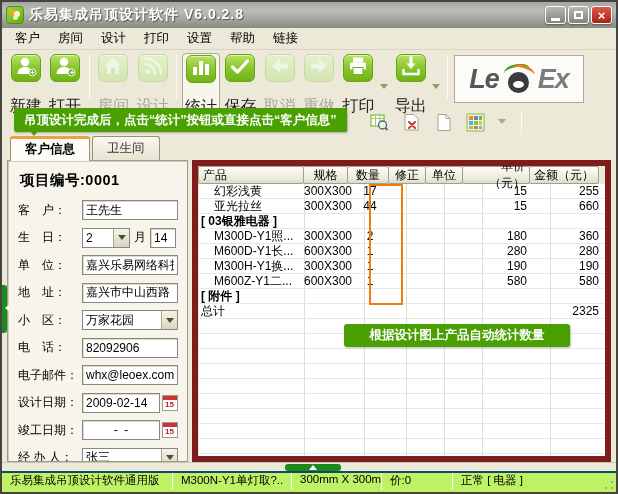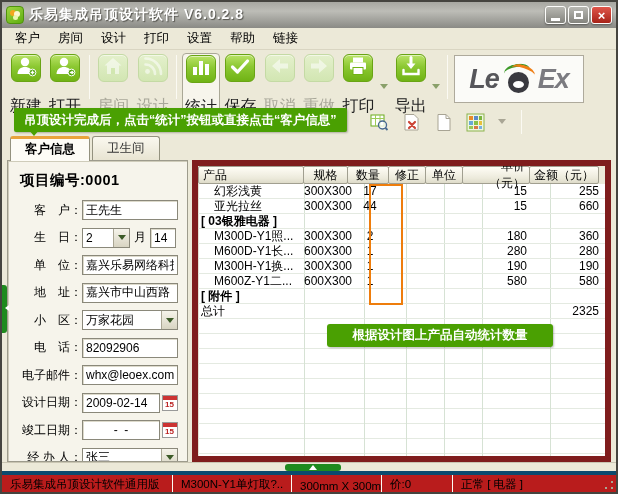--- a/index.html
+++ b/index.html
@@ -61,21 +61,21 @@
   .tab{font-size:12.5px;padding:3px 14px;border:1px solid #94927f;border-bottom:none;border-radius:3px 3px 0 0;margin-right:2px;cursor:default;}
   .tab.active{background:#fdfcf6;border-top:3px solid #e8a33d;font-weight:bold;padding-top:2px;position:relative;top:1px;}
   .tab.inactive{background:linear-gradient(180deg,#faf8ef,#e8e4d2);color:#333;height:24px;}
 
   
   .content{height:302px;flex:0 0 auto;display:flex;padding:0 5px;gap:4px;position:relative;z-index:1;}
   .panel{background:#f6f4eb;border:1px solid #9d9b8c;box-shadow:inset 1px 1px 0 #cfccba;}
   .leftpanel{width:181px;flex:0 0 auto;padding:6px 0 0 10px;overflow:hidden;}
   .projno{font-size:14.5px;font-weight:bold;margin:4px 0 10px 2px;letter-spacing:0.5px;}
   .frow{display:flex;align-items:center;height:20px;margin-bottom:7.5px;}
-  .flabel{width:64px;font-size:12px;color:#000;flex:0 0 auto;white-space:nowrap;text-align:right;}
+  .flabel{width:64px;font-size:12px;color:#000;flex:0 0 auto;white-space:nowrap;}
   .tin{height:20px;border:1px solid #8a887a;box-shadow:inset 1px 1px 0 #dddacb;background:#fff;font-size:12px;padding:0 3px;width:96px;}
   .tin.sm{width:26px;}
   .sel{height:20px;border:1px solid #8a887a;background:#fff;display:flex;align-items:center;font-size:12px;position:relative;}
   .sel .sv{flex:1;padding-left:3px;white-space:nowrap;overflow:hidden;}
   .selbtn{width:16px;height:18px;background:linear-gradient(180deg,#f5f3ea,#d8d4c2);border-left:1px solid #aaa694;display:flex;align-items:center;justify-content:center;flex:0 0 auto;}
   .selbtn::after{content:'';border:4px solid transparent;border-top:5px solid #3c5a28;margin-top:4px;}
   .unit{font-size:12px;margin:0 4px;}
   .calbtn{width:16px;height:16px;border:1px solid #999;background:#fff;margin-left:2px;position:relative;flex:0 0 auto;}
   .calbtn::before{content:'';position:absolute;top:0;left:0;right:0;height:4px;background:#c33;}
   .calbtn::after{content:'15';position:absolute;left:2px;top:4px;font-size:8px;color:#b22;font-weight:bold;}
@@ -92,29 +92,29 @@
   .c-prod{width:106px;padding-left:16px;white-space:nowrap;overflow:hidden;}
   .trow.cat .c-prod,.trow.total .c-prod{padding-left:3px;font-weight:bold;}
   .trow.total .c-prod{font-weight:normal;}
   .c-spec{width:45px;text-align:center;}
   .c-qty{width:42px;text-align:center;}
   .c-fix{width:38px;}
   .c-unit{width:38px;}
   .c-price{width:68px;text-align:right;padding-right:8px;}
   .c-amt{width:70px;text-align:right;padding-right:6px;}
   .qtybox{position:absolute;left:171px;top:0px;width:34px;height:121px;border:2px solid #ee7d0c;z-index:3;}
-  .callout2{position:absolute;left:129px;top:140px;width:226px;height:23px;line-height:23px;text-align:center;background:#4aa002;color:#fff;font-weight:bold;font-size:12.5px;border-radius:3px;box-shadow:1px 1px 2px rgba(0,0,0,.25);z-index:4;white-space:nowrap;}
+  .callout2{position:absolute;left:146px;top:140px;width:226px;height:23px;line-height:23px;text-align:center;background:#4aa002;color:#fff;font-weight:bold;font-size:12.5px;border-radius:3px;box-shadow:1px 1px 2px rgba(0,0,0,.25);z-index:4;white-space:nowrap;}
 
   
   .splitrow{height:9px;flex:0 0 auto;border-top:1px solid #c9c5b2;position:relative;background:#ece9d8;}
   .hsplit{position:absolute;left:283px;top:1px;width:56px;height:7px;background:#1e8a1e;border-radius:3px;display:flex;align-items:center;justify-content:center;}
   .hsplit::after{content:'';border:4px solid transparent;border-bottom:5px solid #fff;margin-top:-5px;}
   .vsplit{position:absolute;left:0;top:283px;width:5px;height:48px;background:#1e8a1e;border-radius:0 3px 3px 0;z-index:9;}
   .vsplit::after{content:'';position:absolute;left:0;top:20px;border:3px solid transparent;border-right:4px solid #fff;}
-  .statusbar{flex:1;display:flex;align-items:flex-end;border-top:4px solid #0c4a6e;background:#b91c1c;font-size:11.5px;position:relative;}
+  .statusbar{flex:1;display:flex;align-items:flex-start;border-top:2px solid #0c4a6e;background:#bef264;font-size:11.5px;position:relative;}
   .sp{padding:0 8px;white-space:nowrap;overflow:hidden;}
   .sp1{width:170px;}.sp2{width:118px;}.sp3{width:89px;}.sp4{width:70px;}.sp5{flex:1;}
   .ssep{width:1px;height:17px;background:#b9b5a2;border-right:1px solid #fdfcf5;flex:0 0 auto;}
   .grip{position:absolute;right:1px;bottom:1px;width:12px;height:12px;background:
     radial-gradient(circle at 9px 3px,#a9a693 1.2px,transparent 1.4px),
     radial-gradient(circle at 9px 9px,#a9a693 1.2px,transparent 1.4px),
     radial-gradient(circle at 3px 9px,#a9a693 1.2px,transparent 1.4px);}
 </style>
 </head>
 <body>

